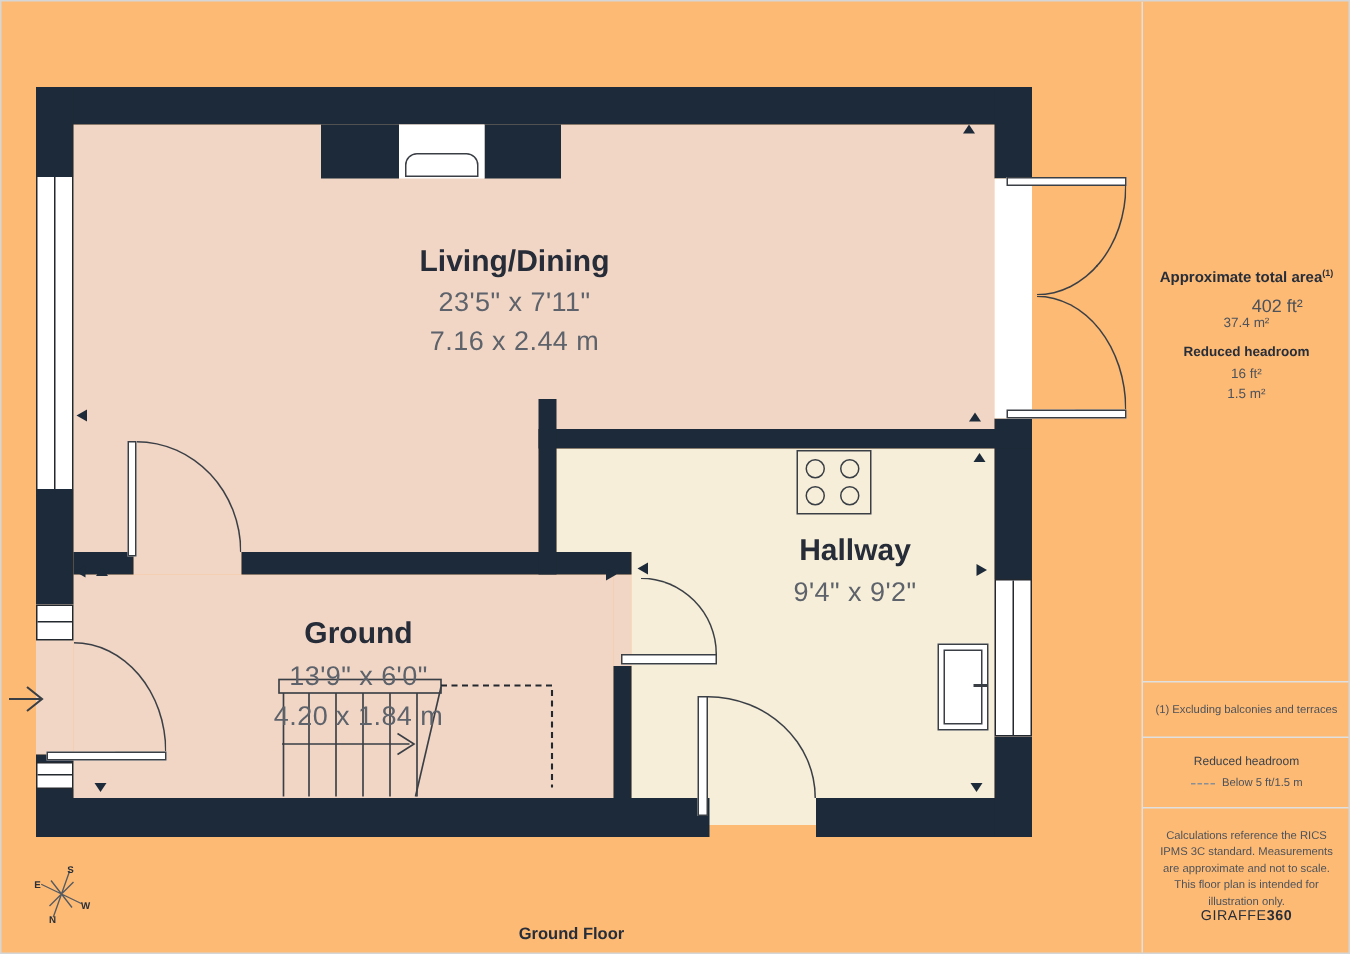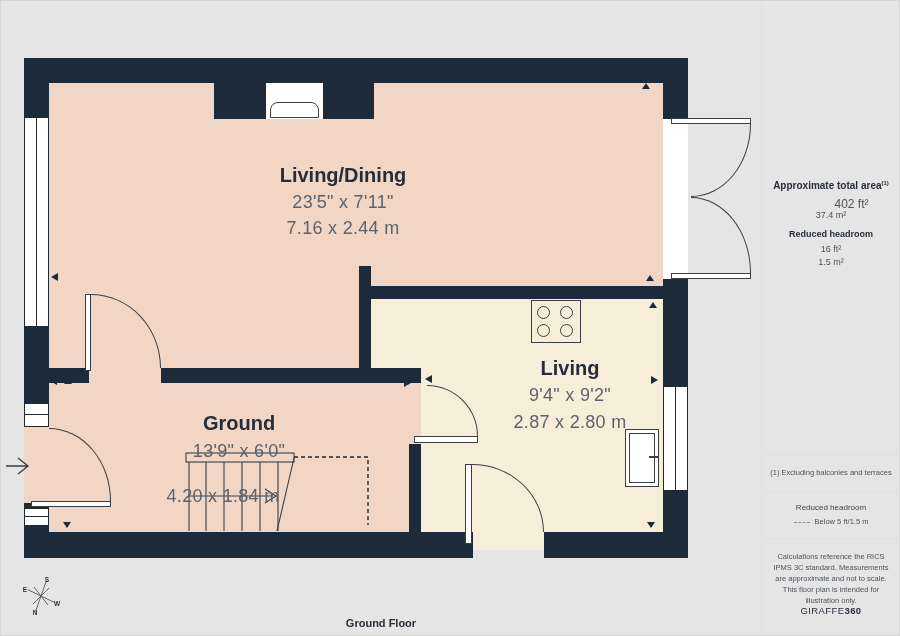--- a/index.html
+++ b/index.html
@@ -1,16 +1,16 @@
 <!DOCTYPE html>
 <html><head>
 <meta charset="utf-8">
 <style>
   html,body{margin:0;padding:0;background:#fff;font-family:"Liberation Sans",sans-serif;}
-  #page{position:relative;width:900px;height:636px;background:#e5e5e5;box-sizing:border-box;
+  #page{position:relative;width:900px;height:636px;background:#fdba74;box-sizing:border-box;
         border:1px solid #d6d6d6;overflow:hidden;}
   .abs{position:absolute;box-sizing:border-box;}
   .wall{background:#1d2a39;}
   .pink{background:#f1d6c5;}
   .cream{background:#f6eed8;}
   .win{background:#ffffff;}
   .winline-v{position:absolute;left:50%;top:0;bottom:0;width:1.5px;margin-left:-1px;background:#23272e;}
   .winline-h{position:absolute;top:50%;left:0;right:0;height:1.2px;margin-top:-1px;background:#23272e;}
   .leaf{background:#fff;border:1.2px solid #3a3f46;}
   .arc{border:0 solid #3a3f46;}
@@ -132,27 +132,26 @@
       <path d="M57,272 l0,8 l-7,-4 z"></path>
       <path d="M431,374 l0,8 l-7,-4 z"></path>
       <path d="M403,378 l7,4 l-7,4 z"></path>
     </g>
   </svg>
 
   <div class="abs room-name" style="left:342px;top:174px;">Living/Dining</div>
   <div class="abs room-dim" style="left:342px;top:201px;">23'5" x 7'11"</div>
   <div class="abs room-dim" style="left:342px;top:227px;">7.16 x 2.44 m</div>
 
-  <div class="abs room-name" style="left:569px;top:367px;">Living</div>
+  <div class="abs room-name" style="left:569px;top:367px;">Hallway</div>
   <div class="abs room-dim" style="left:569px;top:394px;">9'4" x 9'2"</div>
-  <div class="abs room-dim" style="left:569px;top:421px;">2.87 x 2.80 m</div>
 
   <div class="abs room-name" style="left:238px;top:422px;">Ground</div>
   <div class="abs room-dim" style="left:238px;top:450px;">13'9" x 6'0"</div>
-  <div class="abs room-dim" style="left:222px;top:477px;margin-top:18px;">4.20 x 1.84 m</div>
+  <div class="abs room-dim" style="left:238px;top:477px;">4.20 x 1.84 m</div>
 
   <div class="abs footer-label">Ground Floor</div>
 
   <div class="abs divider" style="left:760px;top:0;width:1px;height:636px;"></div>
 
   <div class="abs sb" style="top:179px;font-size:10px;">
     <span class="sb-bold">Approximate total area</span><sup class="sb-bold">(1)</sup>
   </div>
   <div class="abs sb sb-val" style="top:196px;font-size:12px;padding-left:41px;">402 ft²</div>
   <div class="abs sb sb-val" style="top:209px;font-size:9px;">37.4 m²</div>

